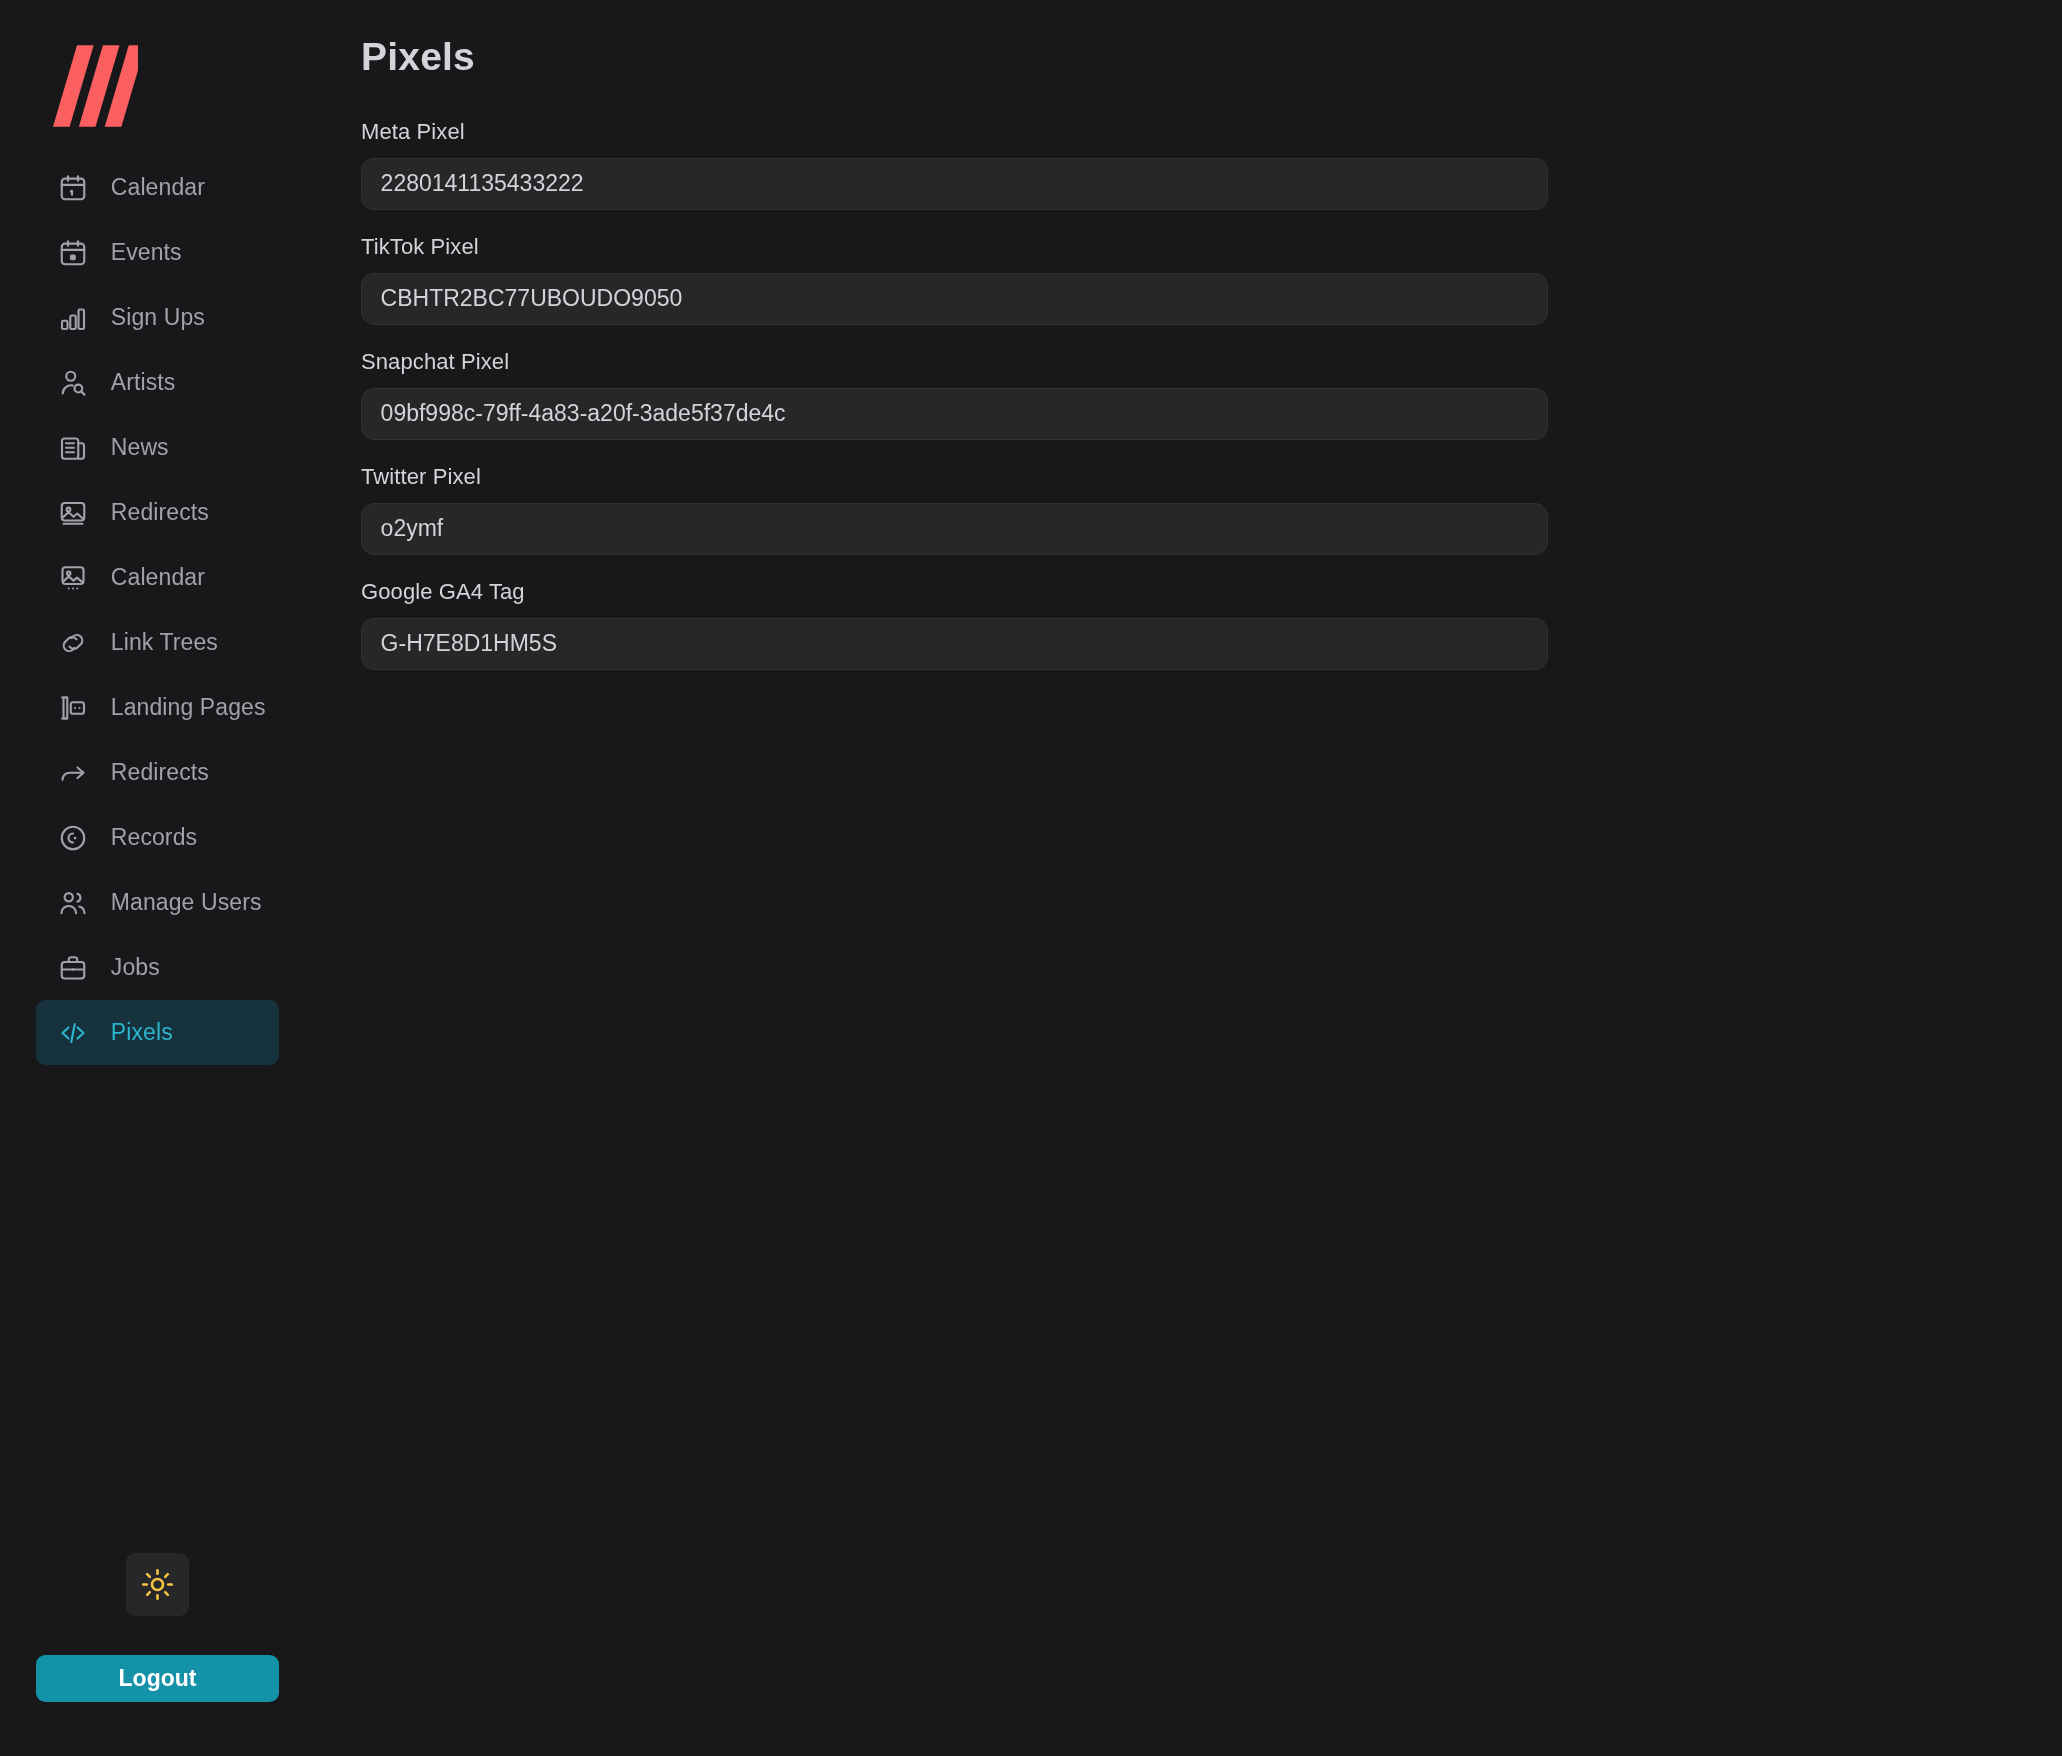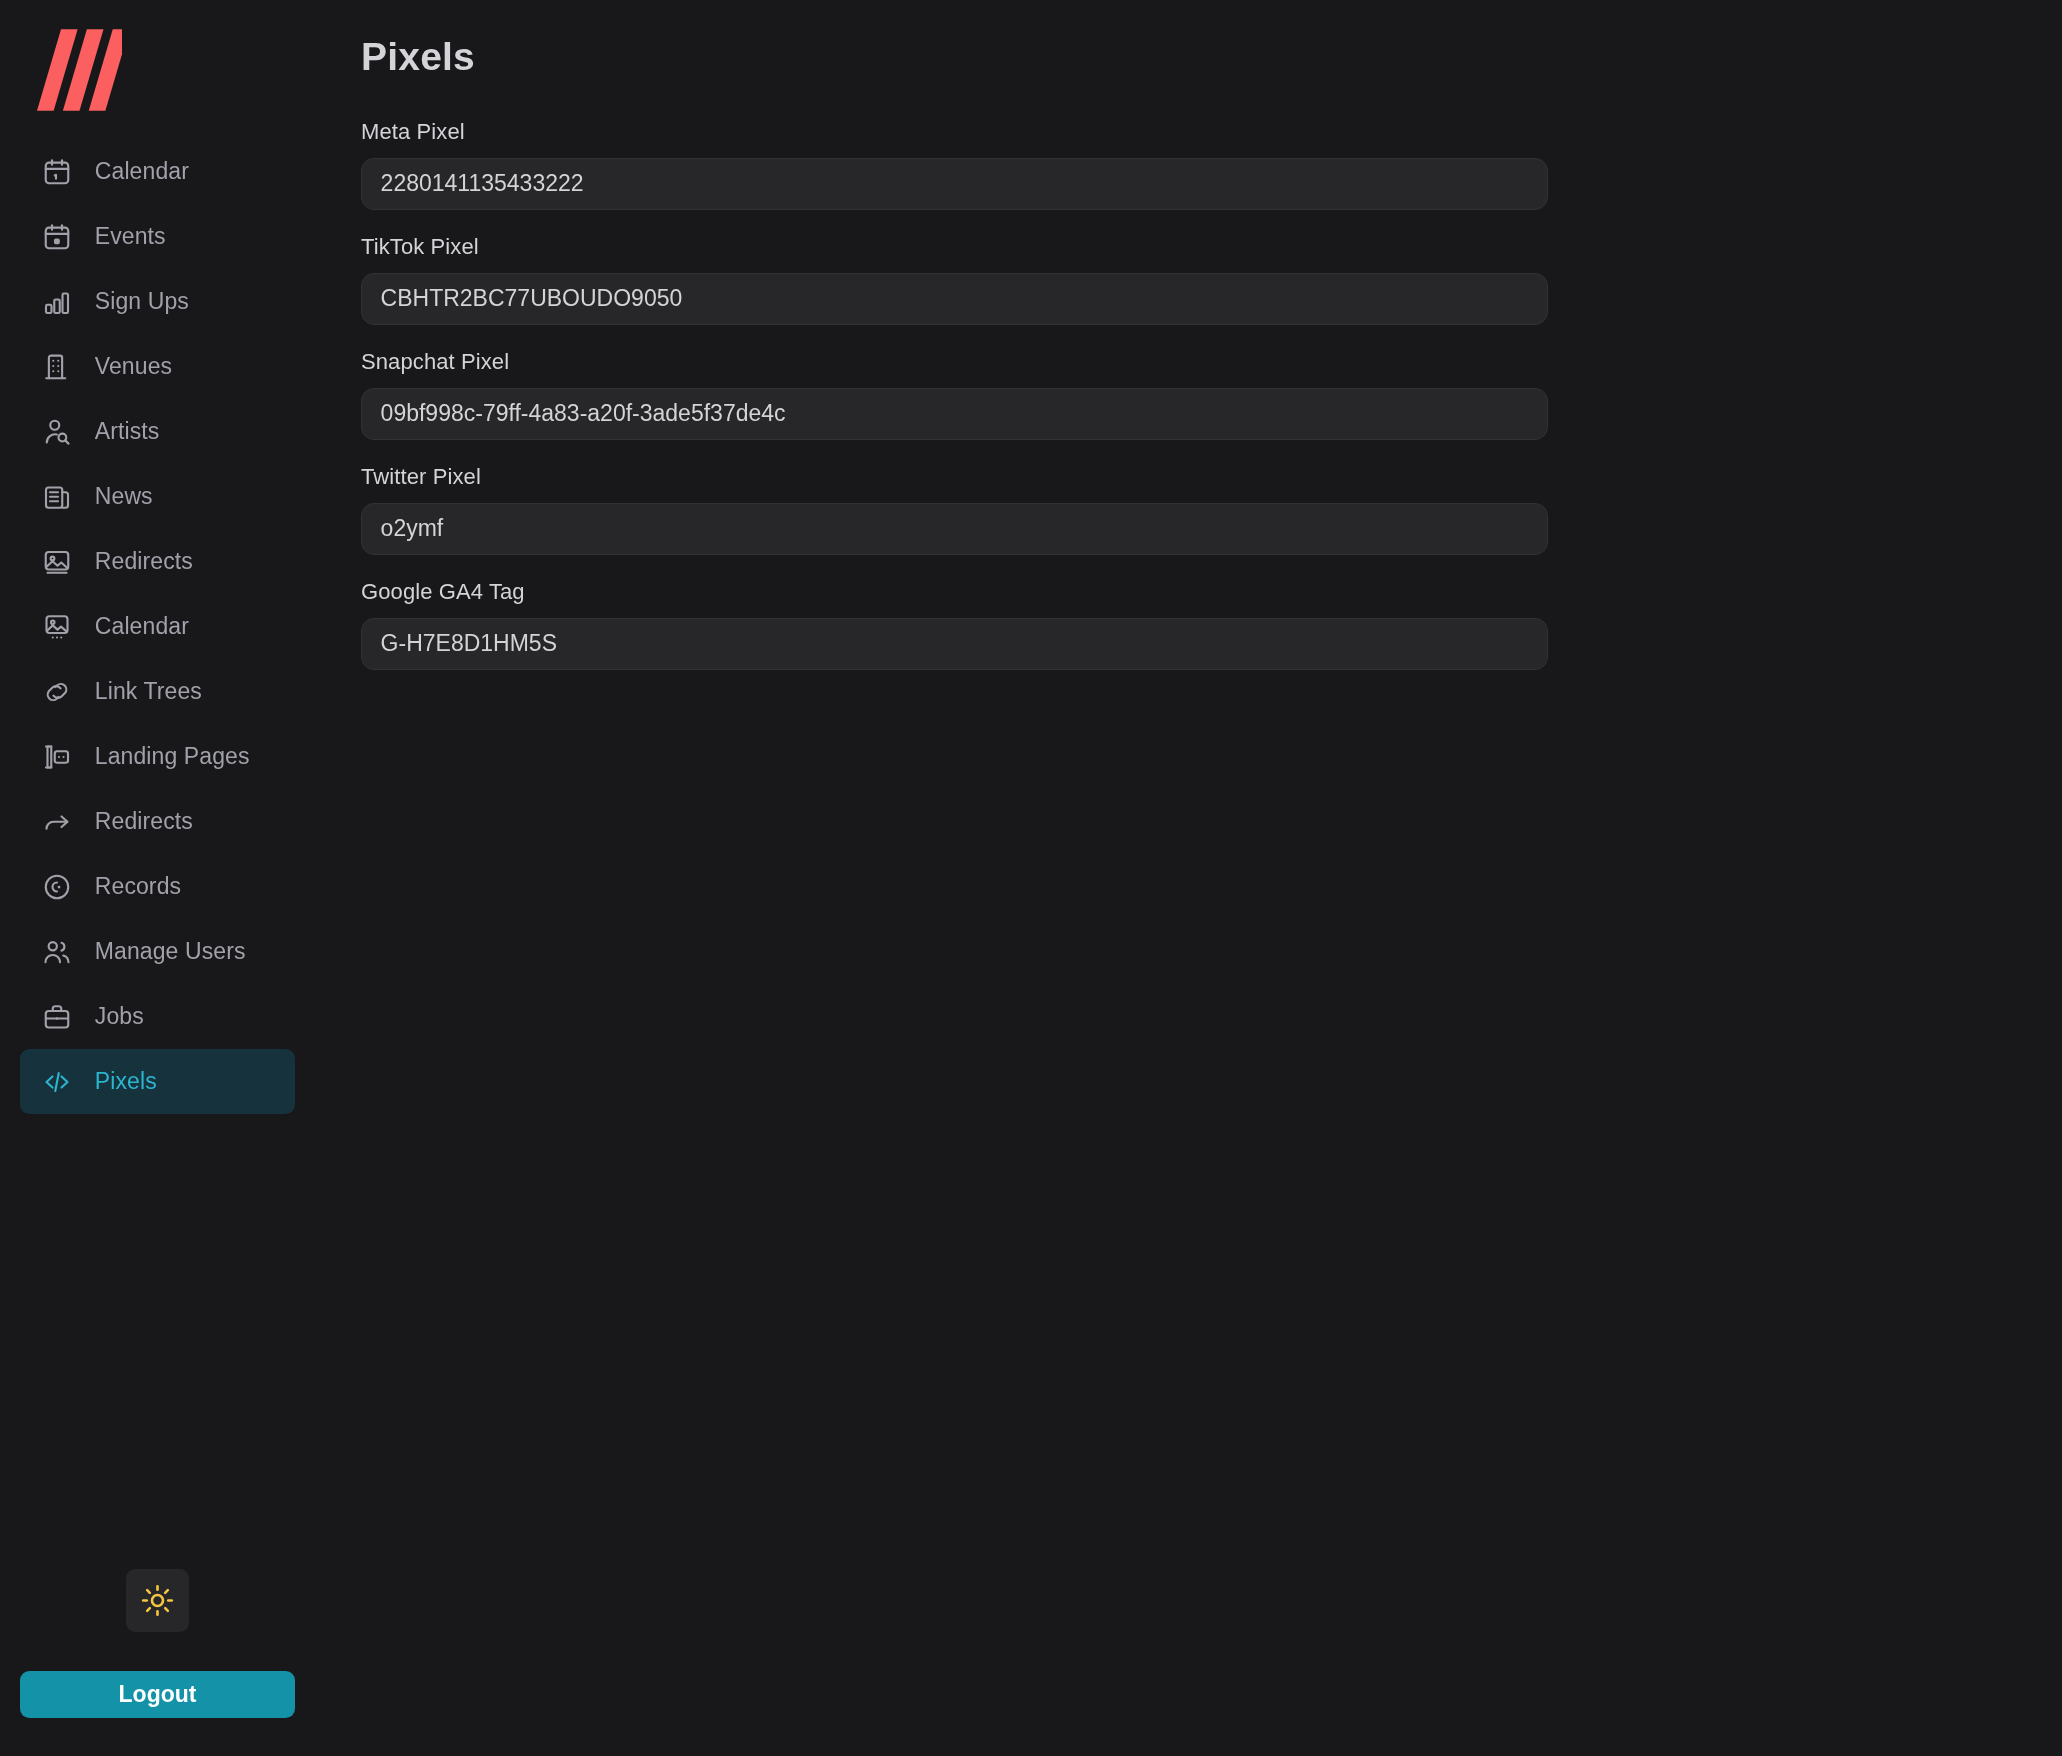--- a/index.html
+++ b/index.html
@@ -18,21 +18,21 @@
   }
 
   
   .sidebar {
     width: 315px;
     min-width: 315px;
     height: 1757px;
     background: #18181b;
     display: flex;
     flex-direction: column;
-    padding: 0;
+    padding: 16px;
     position: relative;
   }
   .logo-wrap {
     height: 139px;
     display: flex;
     align-items: center;
     padding-left: 37px;
   }
   .logo {
     width: 85px;
@@ -201,35 +201,20 @@
         </div>
         <div class="nav-item">
           <span class="ico">
             <svg viewBox="0 0 24 24" fill="none" stroke="currentColor" stroke-width="1.7" stroke-linecap="round" stroke-linejoin="round">
               <rect x="3.2" y="14.2" width="4.4" height="6.6" rx="1.1"></rect>
               <rect x="9.8" y="10" width="4.4" height="10.8" rx="1.1"></rect>
               <rect x="16.4" y="5.2" width="4.4" height="15.6" rx="1.1"></rect>
             </svg>
           </span>
           <span class="nav-label">Sign Ups</span>
-        </div>
-        <div class="nav-item">
-          <span class="ico">
-            <svg viewBox="0 0 24 24" fill="none" stroke="currentColor" stroke-width="1.7" stroke-linecap="round" stroke-linejoin="round">
-              <path d="M5.5 21V4.5a1.6 1.6 0 0 1 1.6-1.6h7.4a1.6 1.6 0 0 1 1.6 1.6V21"></path>
-              <line x1="3.4" y1="21" x2="18.6" y2="21"></line>
-              <circle cx="9" cy="7" r="0.85" fill="currentColor" stroke="none"></circle>
-              <circle cx="13" cy="7" r="0.85" fill="currentColor" stroke="none"></circle>
-              <circle cx="9" cy="11.2" r="0.85" fill="currentColor" stroke="none"></circle>
-              <circle cx="13" cy="11.2" r="0.85" fill="currentColor" stroke="none"></circle>
-              <circle cx="9" cy="15.4" r="0.85" fill="currentColor" stroke="none"></circle>
-              <circle cx="13" cy="15.4" r="0.85" fill="currentColor" stroke="none"></circle>
-            </svg>
-          </span>
-          <span class="nav-label">Venues</span>
         </div>
         <div class="nav-item">
           <span class="ico">
             <svg viewBox="0 0 24 24" fill="none" stroke="currentColor" stroke-width="1.7" stroke-linecap="round" stroke-linejoin="round">
               <circle cx="10.2" cy="6.6" r="3.6"></circle>
               <path d="M3.8 20.4a6.6 6.6 0 0 1 8.1-6.4"></path>
               <circle cx="16.3" cy="16.4" r="3.1"></circle>
               <line x1="18.6" y1="18.7" x2="21.2" y2="21.3"></line>
             </svg>
           </span>

